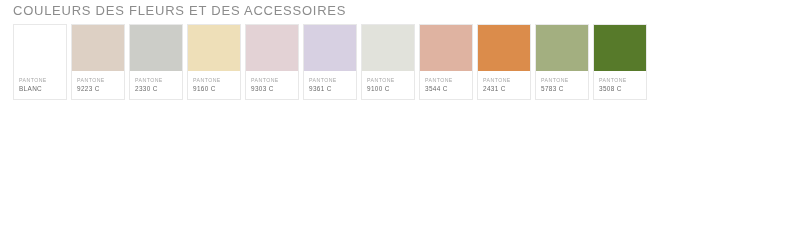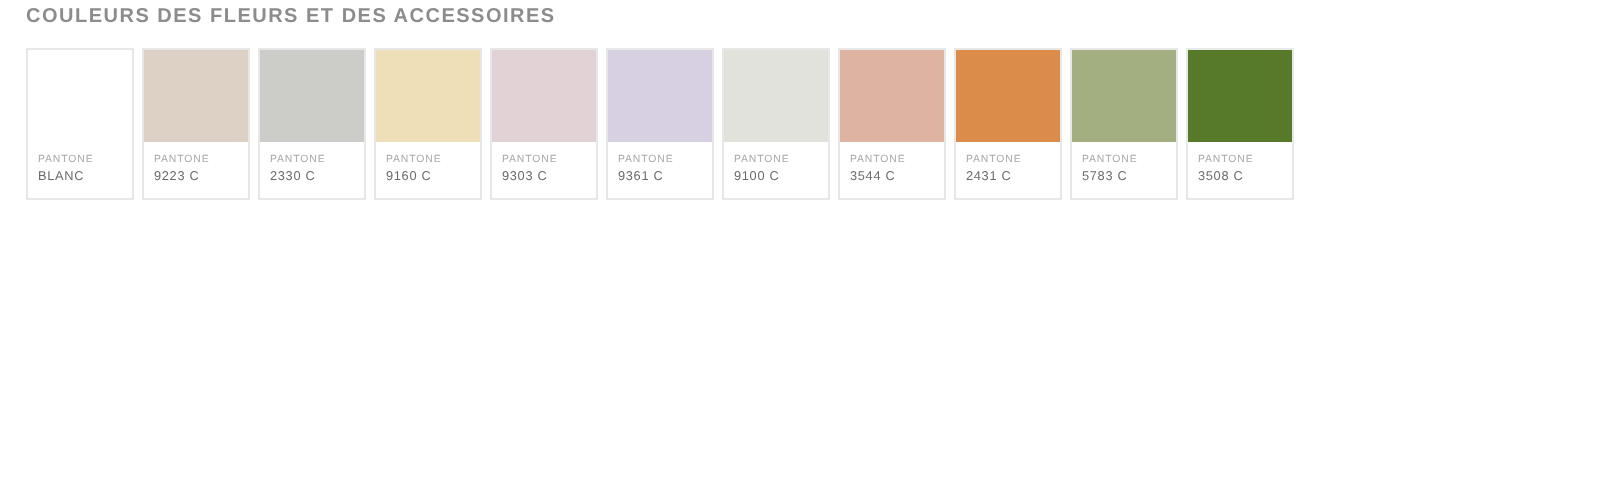--- a/index.html
+++ b/index.html
@@ -16,25 +16,25 @@
   #page {
     position: relative;
     width: 800px;
     height: 165px;
     box-sizing: border-box;
   }
   #section-title {
     position: absolute;
     left: 13px;
     top: 3px;
-    font-size: 10px;
+    font-size: 13px;
     letter-spacing: 0.75px;
     color: #8c8c8c;
     white-space: nowrap;
-    font-weight: 700;
+    font-weight: 400;
   }
   #swatch-grid {
     position: absolute;
     left: 13px;
     top: 24px;
     display: flex;
     flex-direction: row;
     align-items: flex-start;
     gap: 4px;
   }

